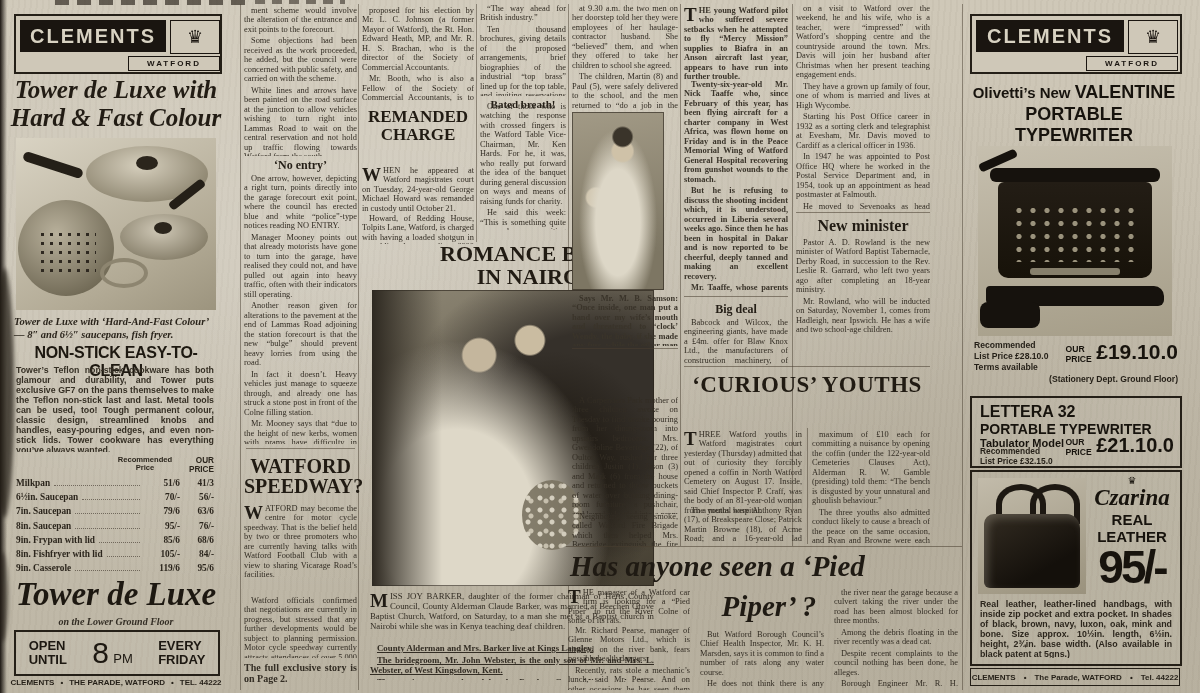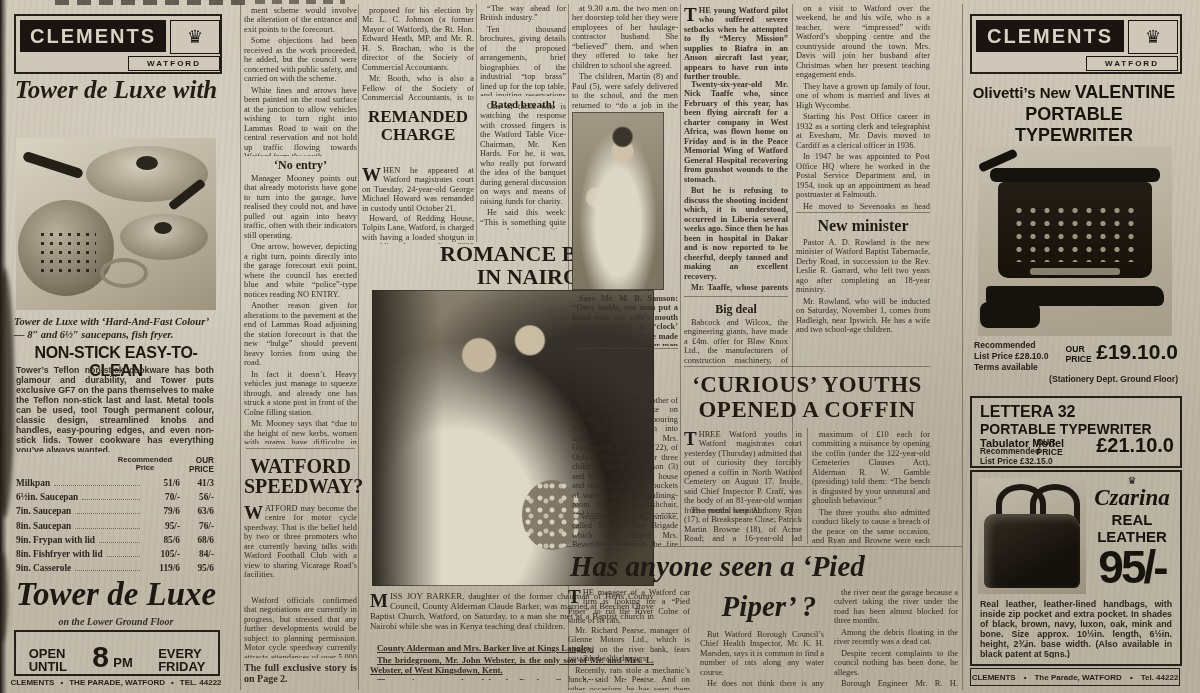--- a/index.html
+++ b/index.html
@@ -50,20 +50,21 @@
   <div class="vrule" style="left:962px;top:4px;height:686px;"></div>
 
   <div class="abs" style="left:8px;top:6px;width:230px;height:682px;">
     <div class="abs adbox" style="left:6px;top:8px;width:204px;height:56px;background:#cfc8b8;">
       <div class="abs sans" style="left:4px;top:4px;width:146px;height:32px;background:#1a1510;color:#d8d2c2;font-size:20px;font-weight:bold;letter-spacing:2px;text-align:center;line-height:32px;">CLEMENTS</div>
       <div class="abs" style="left:154px;top:4px;width:48px;height:32px;border:1px solid #1a1510;text-align:center;font-size:18px;line-height:32px;color:#1a1510;">♛</div>
       <div class="abs sans" style="left:112px;top:40px;width:90px;height:13px;border:1px solid #1a1510;font-size:8px;font-weight:bold;letter-spacing:2px;text-align:center;line-height:13px;color:#1a1510;">WATFORD</div>
     </div>
     <div class="abs" style="left:0;top:70px;width:216px;text-align:center;font-style:italic;font-weight:bold;font-size:25px;line-height:1.1;color:#221c14;">
       <div>Tower de Luxe with</div>
+      <div>Hard &amp; Fast Colour</div>
     </div>
     <div class="abs photo" style="left:8px;top:132px;width:200px;height:172px;background:linear-gradient(150deg,#d9d3c3,#b2aa95 70%,#9c947e);">
       <div class="abs" style="left:70px;top:8px;width:122px;height:56px;border-radius:50%;background:radial-gradient(ellipse at 45% 35%,#d6cfbd,#867e68 85%);"></div>
       <div class="abs" style="left:120px;top:18px;width:22px;height:14px;border-radius:50%;background:#2b251c;"></div>
       <div class="abs" style="left:6px;top:22px;width:62px;height:10px;border-radius:5px;background:#241f17;transform:rotate(18deg);"></div>
       <div class="abs" style="left:104px;top:76px;width:88px;height:46px;border-radius:50%;background:radial-gradient(ellipse at 45% 35%,#cfc8b6,#7e7661 85%);"></div>
       <div class="abs" style="left:138px;top:84px;width:18px;height:12px;border-radius:50%;background:#2b251c;"></div>
       <div class="abs" style="left:150px;top:52px;width:42px;height:9px;border-radius:4px;background:#241f17;transform:rotate(-38deg);"></div>
       <div class="abs" style="left:2px;top:62px;width:96px;height:96px;border-radius:50%;background:radial-gradient(circle at 40% 35%,#b8b09b,#6e6753 80%);"></div>
       <div class="abs" style="left:22px;top:92px;width:58px;height:44px;background:radial-gradient(circle,#2e2820 1.6px,transparent 2px);background-size:9px 9px;"></div>
@@ -121,44 +122,44 @@
           <div class="prow">
           <span class="pitem">9in. Casserole</span>
           <span class="pdots"></span>
           <span class="prec">119/6</span>
           <span class="pour">95/6</span>
         </div>
         </div>
     </div>
     <div class="abs" style="left:0;top:570px;width:216px;text-align:center;font-style:italic;font-weight:bold;font-size:33px;color:#1d1811;">Tower de Luxe</div>
     <div class="abs" style="left:0;top:610px;width:216px;text-align:center;font-style:italic;font-weight:bold;font-size:10px;">on the Lower Ground Floor</div>
-    <div class="abs adbox sans" style="left:6px;top:624px;width:202px;height:42px;display:flex;align-items:flex-end;justify-content:space-around;background:rgba(255,255,255,.06);">
+    <div class="abs adbox sans" style="left:6px;top:624px;width:202px;height:42px;display:flex;align-items:center;justify-content:space-around;background:rgba(255,255,255,.06);">
       <span style="font-weight:bold;font-size:13px;line-height:1.05;color:#1d1811;"><span>OPEN</span><br><span>UNTIL</span></span>
-      <span style="font-weight:bold;color:#1d1811;"><span style="font-size:30px;">8</span> <span style="font-size:13px;">PM</span></span>
+      <span style="font-weight:normal;color:#1d1811;"><span style="font-size:30px;">8</span> <span style="font-size:13px;">PM</span></span>
       <span style="font-weight:bold;font-size:13px;line-height:1.05;color:#1d1811;"><span>EVERY</span><br><span>FRIDAY</span></span>
     </div>
     <div class="abs sans" style="left:0;top:672px;width:216px;display:flex;justify-content:center;gap:6px;font-size:8px;font-weight:bold;color:#241f17;">
       <span>CLEMENTS</span>
       <span>•</span>
       <span>THE PARADE, WATFORD</span>
       <span>•</span>
       <span>TEL. 44222</span>
     </div>
   </div>
 
   <div class="abs" style="left:244px;top:0;width:113px;height:693px;">
     <div class="txt abs" style="left:0;top:6px;width:113px;height:150px;">
         <p>ment scheme would involve the alteration of the entrance and exit points to the forecourt.</p>
         <p>Some objections had been received as the work proceeded, he added, but the council were concerned with public safety, and carried on with the scheme.</p>
         <p>White lines and arrows have been painted on the road surface at the junction to allow vehicles wishing to turn right into Lammas Road to wait on the central reservation and not hold up traffic flowing towards Watford from the south.</p>
       </div>
     <div class="abs subhead" style="left:0;top:158px;width:113px;">‘No entry’</div>
     <div class="txt abs" style="left:0;top:174px;width:113px;height:270px;">
+        <p>One arrow, however, depicting a right turn, points directly into the garage forecourt exit point, where the council has erected blue and white “police”-type notices reading NO ENTRY.</p>
         <p>Manager Mooney points out that already motorists have gone to turn into the garage, have realised they could not, and have pulled out again into heavy traffic, often with their indicators still operating.</p>
-        <p>One arrow, however, depicting a right turn, points directly into the garage forecourt exit point, where the council has erected blue and white “police”-type notices reading NO ENTRY.</p>
         <p>Another reason given for alterations to the pavement at the end of Lammas Road adjoining the station forecourt is that the new “bulge” should prevent heavy lorries from using the road.</p>
         <p>In fact it doesn’t. Heavy vehicles just manage to squeeze through, and already one has struck a stone post in front of the Colne filling station.</p>
         <p>Mr. Mooney says that “due to the height of new kerbs, women with prams have difficulty in pulling them on to the pavement when crossing the road,” and claims to have seen one woman fall full length on the pavement since the “improvement.”</p>
       </div>
     <div class="hrule" style="left:2px;top:448px;width:109px;"></div>
     <div class="abs hl" style="left:0;top:456px;width:113px;font-size:20px;">
       <div>WATFORD</div>
       <div>SPEEDWAY?</div>
     </div>
     <div class="txt abs" style="left:0;top:504px;width:113px;height:152px;">
@@ -276,21 +277,20 @@
     <div class="txt abs" style="left:0;top:238px;width:134px;height:126px;">
         <p>Pastor A. D. Rowland is the new minister of Watford Baptist Tabernacle, Derby Road, in succession to the Rev. Leslie R. Garrard, who left two years ago after completing an 18-year ministry.</p>
         <p>Mr. Rowland, who will be inducted on Saturday, November 1, comes from Hadleigh, near Ipswich. He has a wife and two school-age children.</p>
       </div>
   </div>
 
   <div class="abs" style="left:684px;top:366px;width:246px;height:180px;">
     <div class="hrule" style="left:0;top:0;width:246px;"></div>
     <div class="abs hl" style="left:0;top:6px;width:246px;font-size:23px;line-height:1.1;letter-spacing:.5px;">
       <div>‘CURIOUS’ YOUTHS</div>
-      <div>OPENED A COFFIN</div>
     </div>
     <div class="txt abs" style="left:0;top:64px;width:118px;height:112px;">
       <p class="lead">THREE Watford youths in Watford magistrates court yesterday (Thursday) admitted that out of curiosity they forcibly opened a coffin in North Watford Cemetery on August 17. Inside, said Chief Inspector P. Craff, was the body of an 81-year-old woman from a mental hospital.</p>
     </div>
     <div class="txt abs" style="left:0;top:140px;width:118px;height:38px;">
         <p>The youths were Anthony Ryan (17), of Breakspeare Close; Patrick Martin Browne (18), of Acme Road; and a 16-year-old lad remanded to Watford juvenile court today (Friday).</p>
       </div>
     <div class="vrule" style="left:123px;top:62px;height:116px;"></div>
     <div class="txt abs" style="left:128px;top:64px;width:118px;height:114px;">
         <p>maximum of £10 each for committing a nuisance by opening the coffin (under the 122-year-old Cemeteries Clauses Act), Alderman R. W. Gamble (presiding) told them: “The bench is disgusted by your unnatural and ghoulish behaviour.”</p>
@@ -359,21 +359,21 @@
         <div style="font-size:16px;">LETTERA 32</div>
         <div style="font-size:14px;">PORTABLE TYPEWRITER</div>
         <div style="font-size:11px;font-weight:bold;">Tabulator Model</div>
       </div>
       <div class="abs" style="left:8px;top:48px;font-size:8.4px;font-weight:bold;line-height:1.2;color:#241f17;">
         <div>Recommended</div>
         <div>List Price £32.15.0</div>
       </div>
       <div class="abs" style="right:6px;top:36px;text-align:right;color:#17130d;">
         <span style="font-size:8.6px;font-weight:bold;display:inline-block;line-height:1.1;text-align:left;vertical-align:middle;"><span>OUR</span><br><span>PRICE</span></span>
-        <span style="font-size:20px;font-weight:bold;margin-left:29px;">£21.10.0</span>
+        <span style="font-size:20px;font-weight:bold;">£21.10.0</span>
       </div>
     </div>
     <div class="abs adbox" style="left:4px;top:464px;width:208px;height:192px;background:rgba(255,255,255,.04);">
       <div class="abs photo" style="left:6px;top:6px;width:108px;height:116px;background:linear-gradient(160deg,#c2bbaa,#9a927d);">
         <div class="abs" style="left:18px;top:6px;width:38px;height:34px;border:6px solid #1d1812;border-radius:50% 50% 0 0;border-bottom:none;"></div>
         <div class="abs" style="left:52px;top:6px;width:38px;height:34px;border:6px solid #1d1812;border-radius:50% 50% 0 0;border-bottom:none;"></div>
         <div class="abs" style="left:6px;top:36px;width:96px;height:74px;border-radius:10px 14px 6px 6px;background:linear-gradient(150deg,#332c22 0%,#14100b 70%);box-shadow:inset 4px 4px 8px rgba(220,210,190,.25);"></div>
       </div>
       <div class="abs" style="left:116px;top:4px;width:88px;text-align:center;color:#17130d;">
         <div style="font-size:10px;line-height:1;">♛</div>

